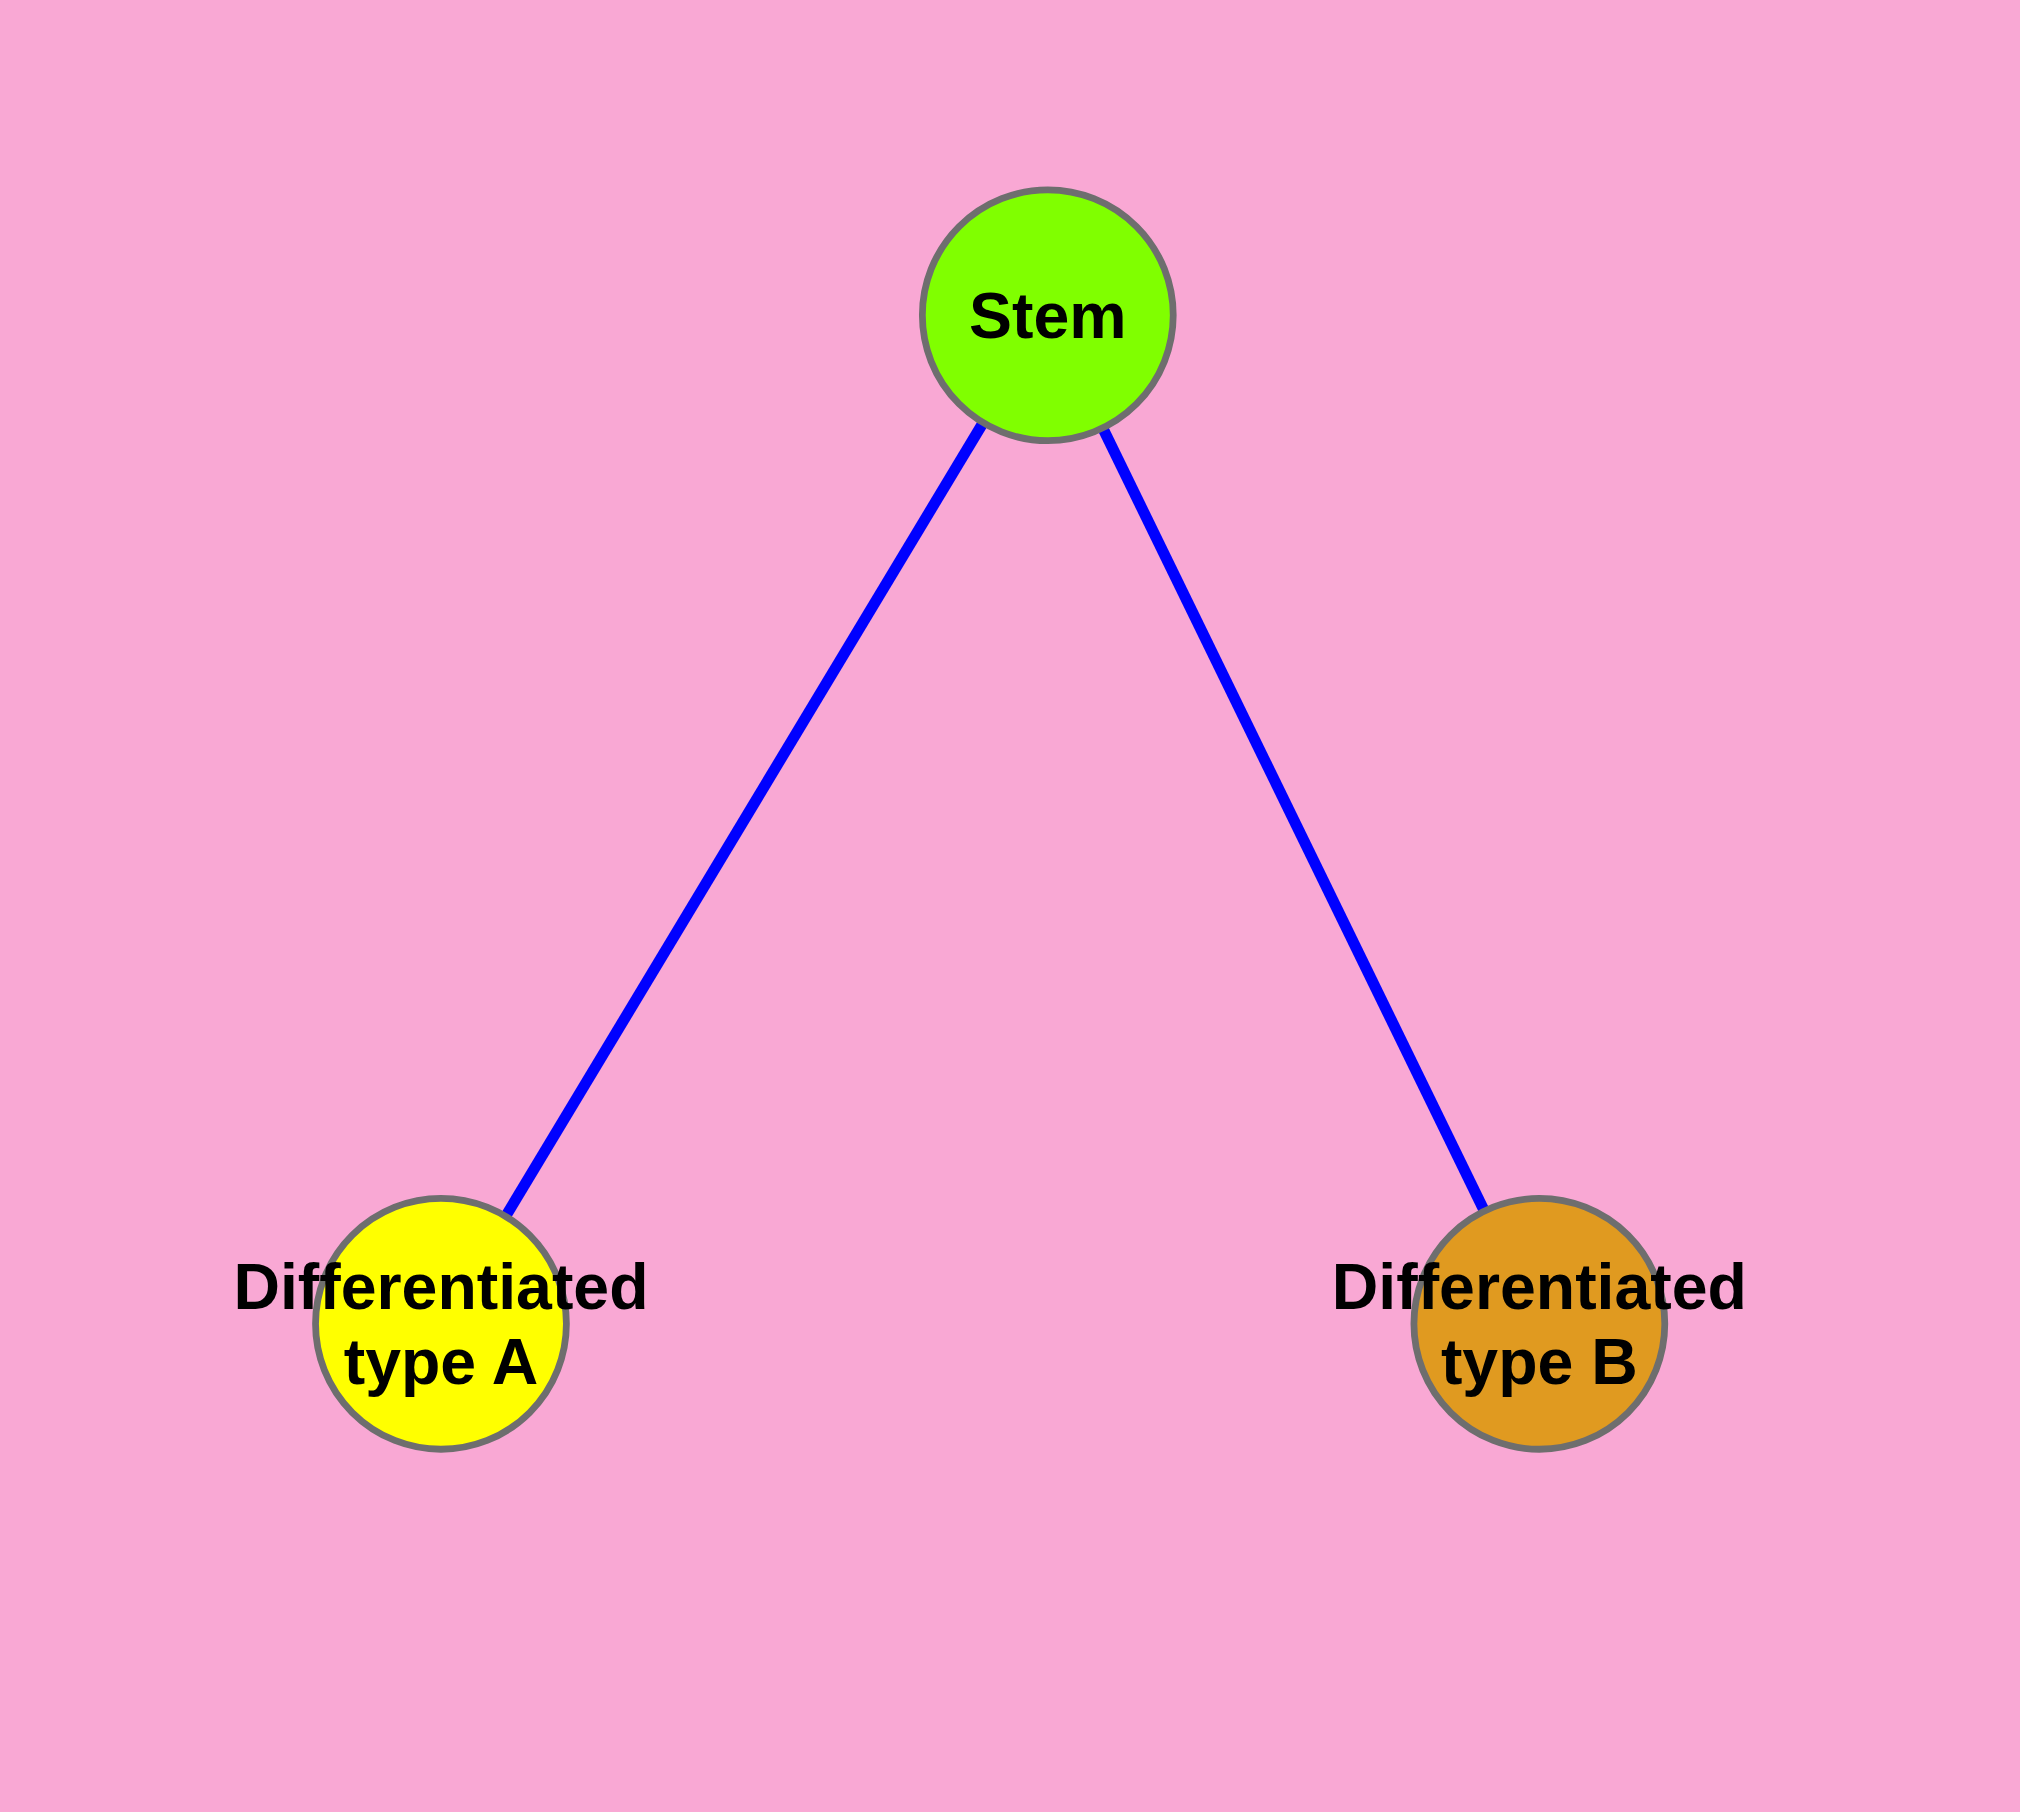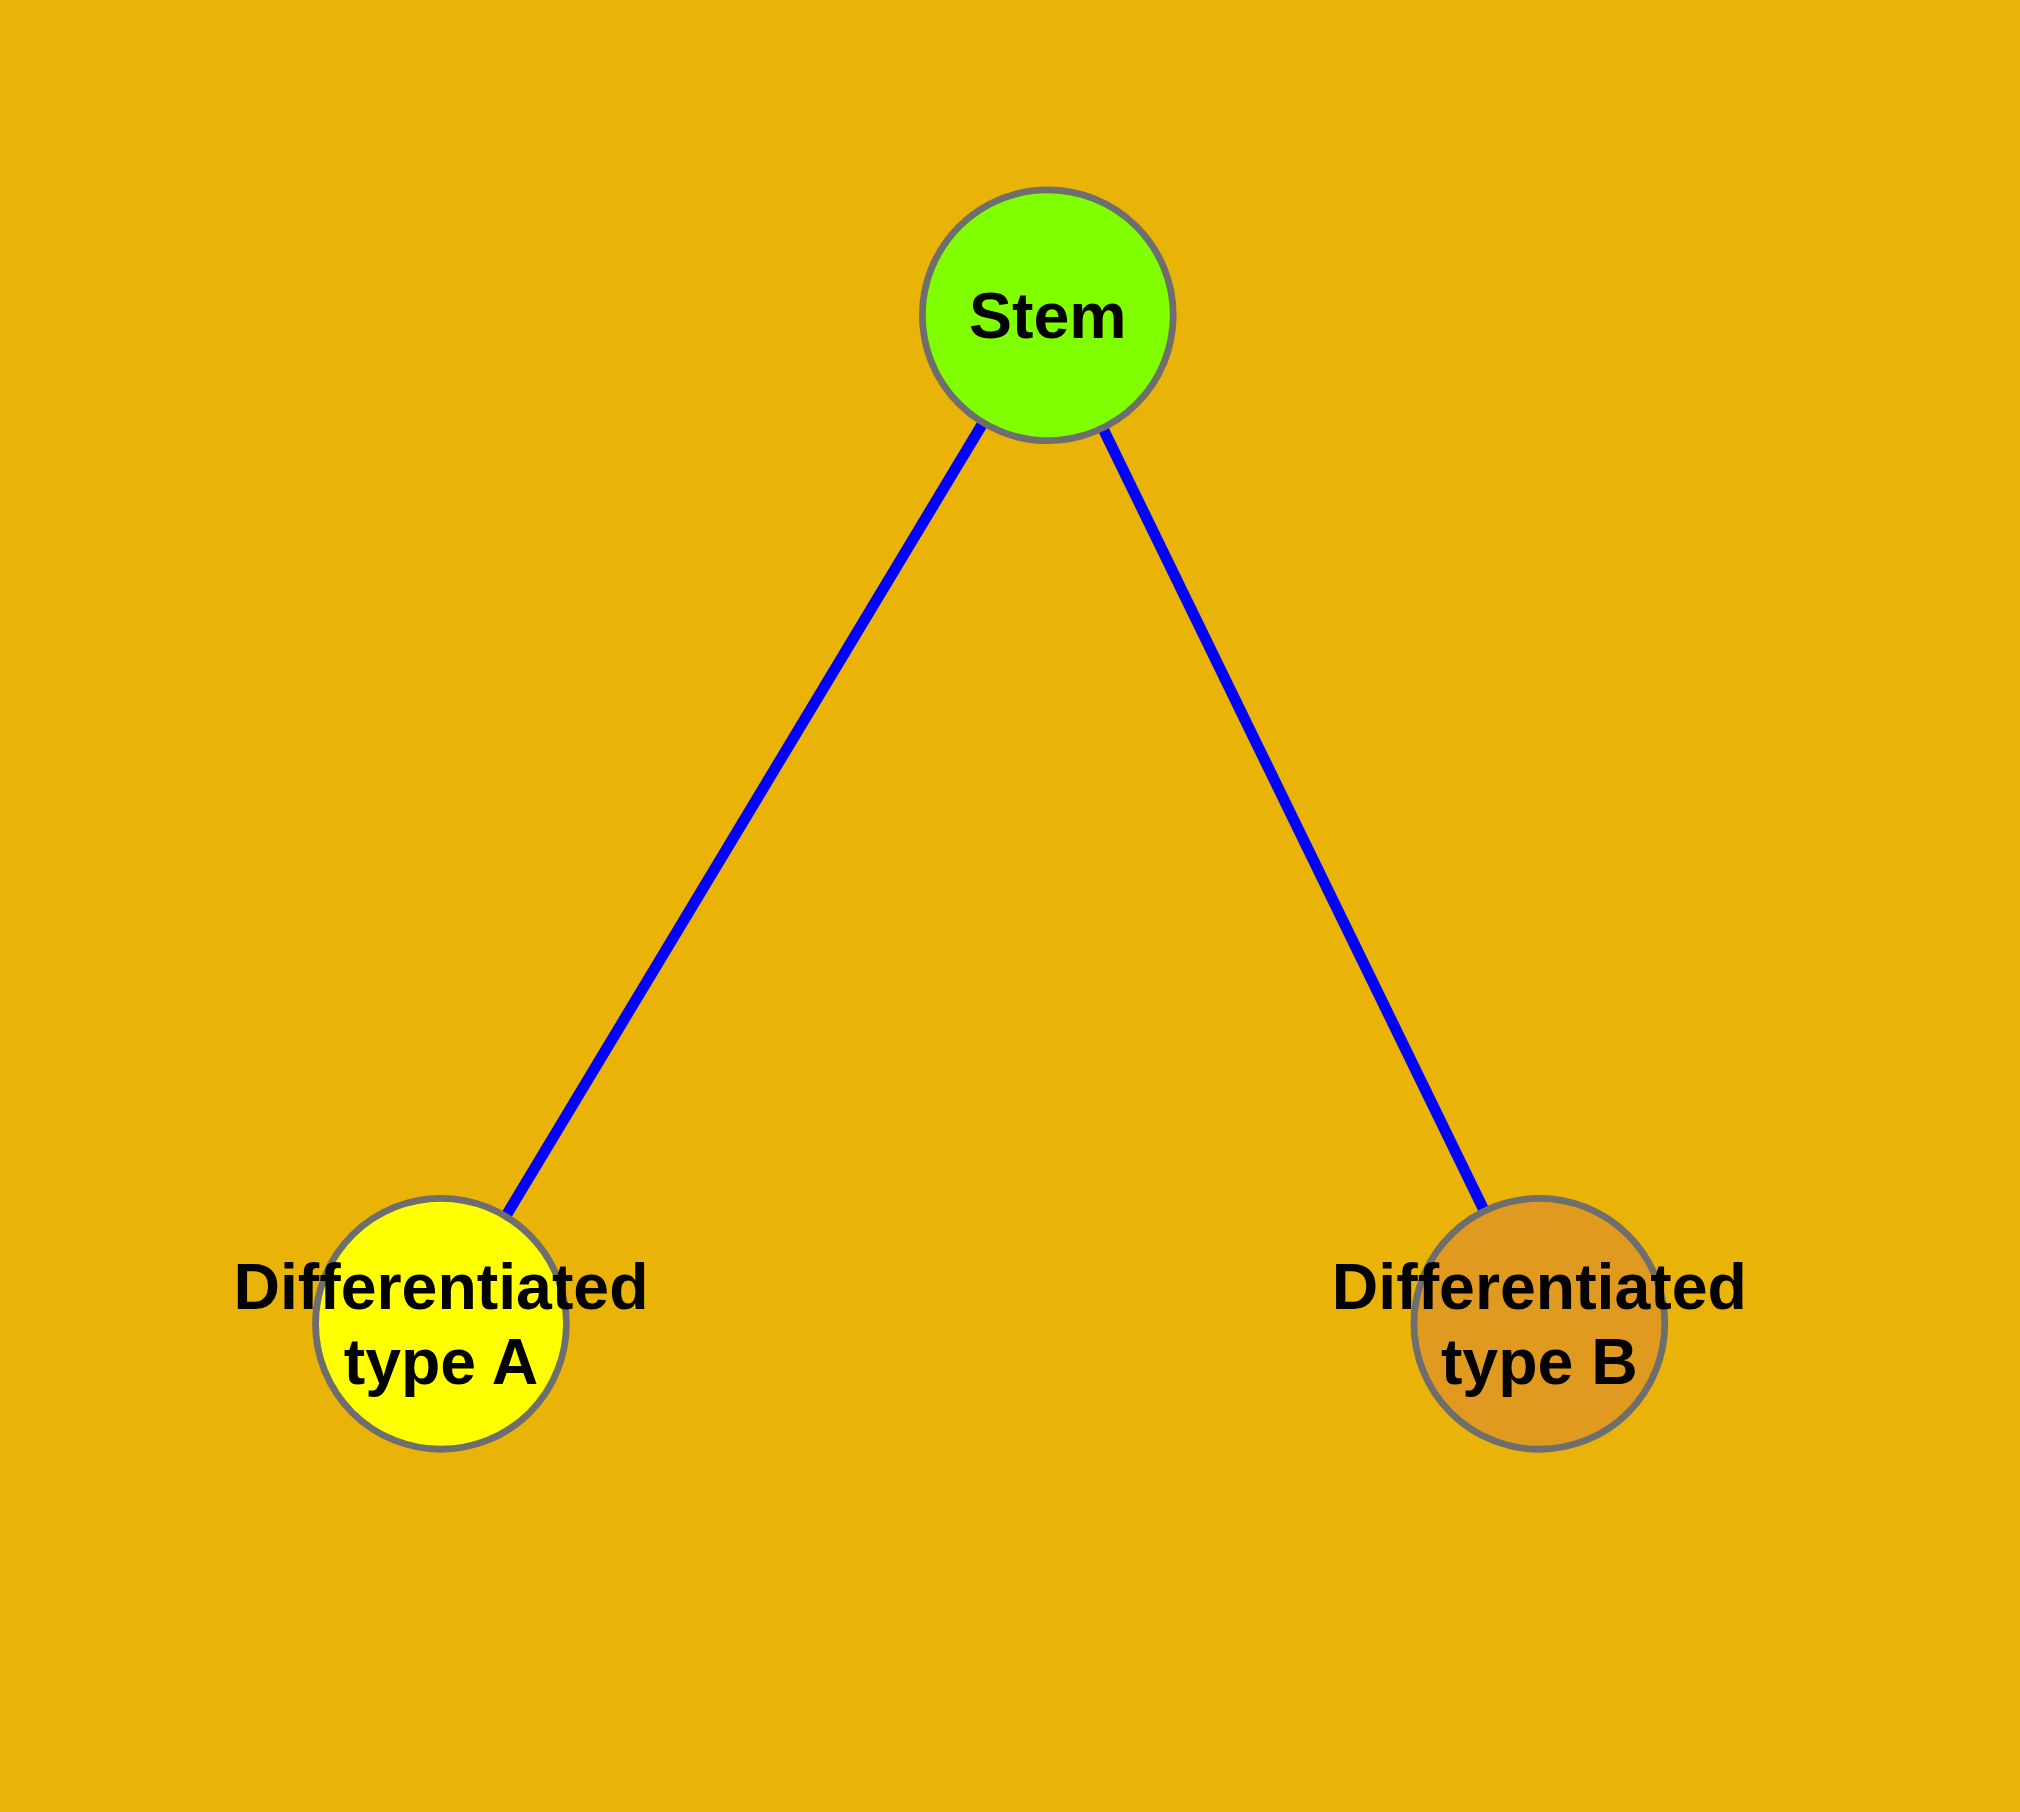--- a/index.html
+++ b/index.html
@@ -5,21 +5,21 @@
 <style>
   html, body {
     margin: 0;
     padding: 0;
     background: #c8c8fa;
   }
   #stage {
     position: relative;
     width: 2021px;
     height: 1812px;
-    background: #eab308;
+    background: #f9a8d4;
     overflow: hidden;
     font-family: "Liberation Sans", "DejaVu Sans", sans-serif;
   }
   #graph-svg {
     position: absolute;
     left: 0;
     top: 0;
     width: 2021px;
     height: 1812px;
     display: block;

